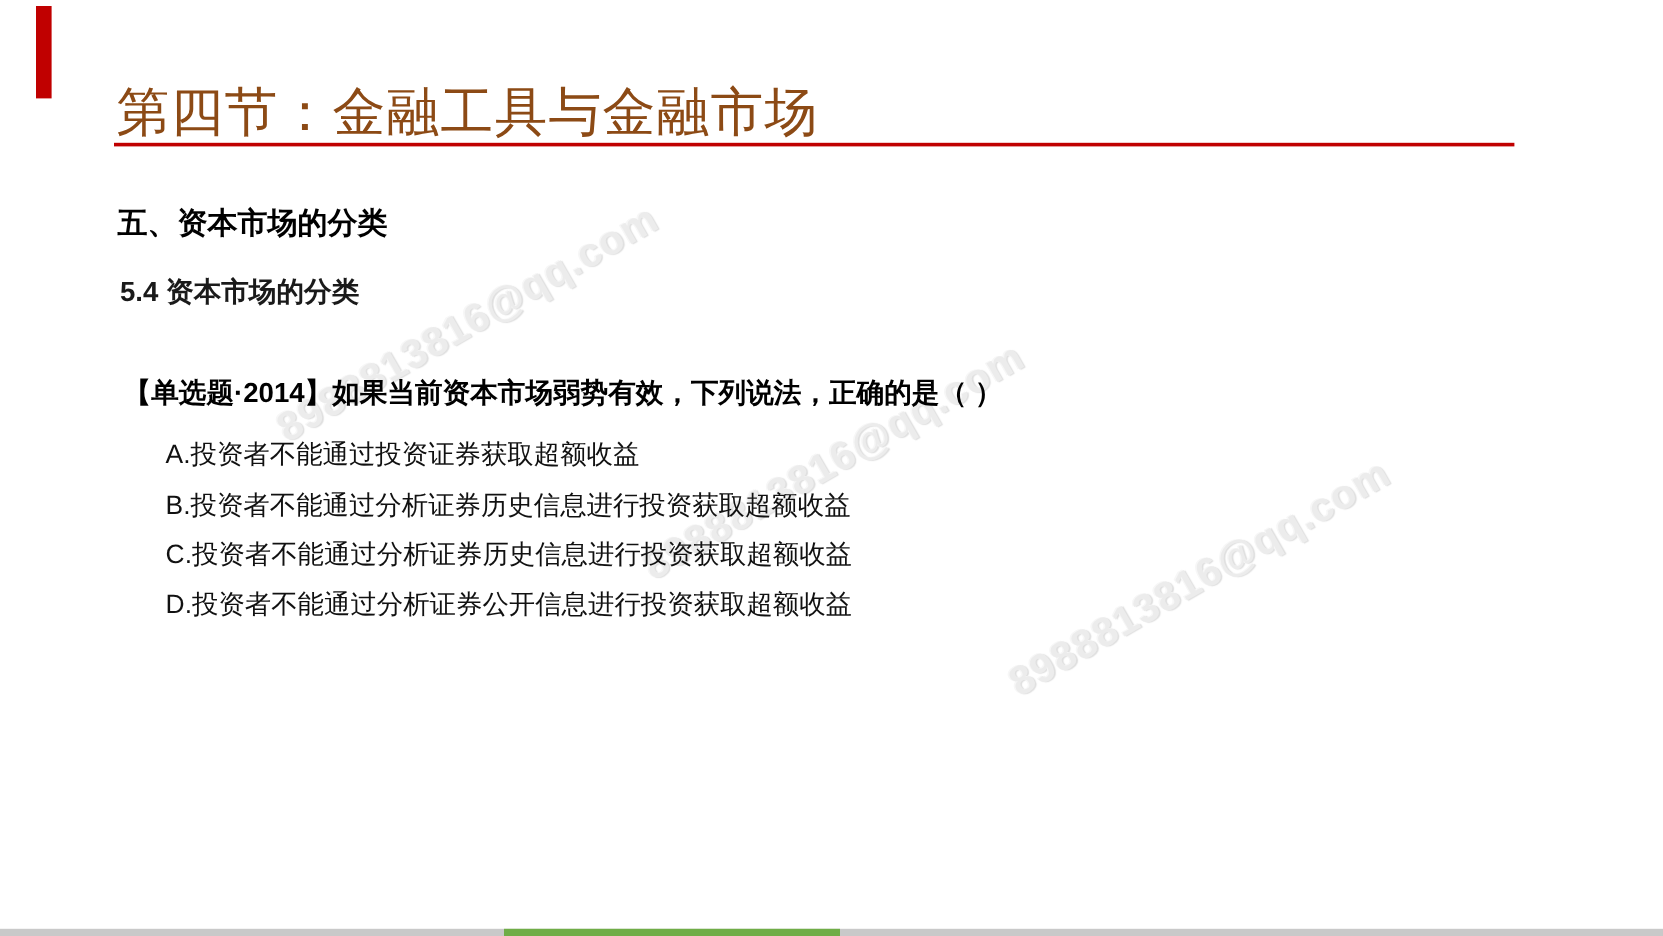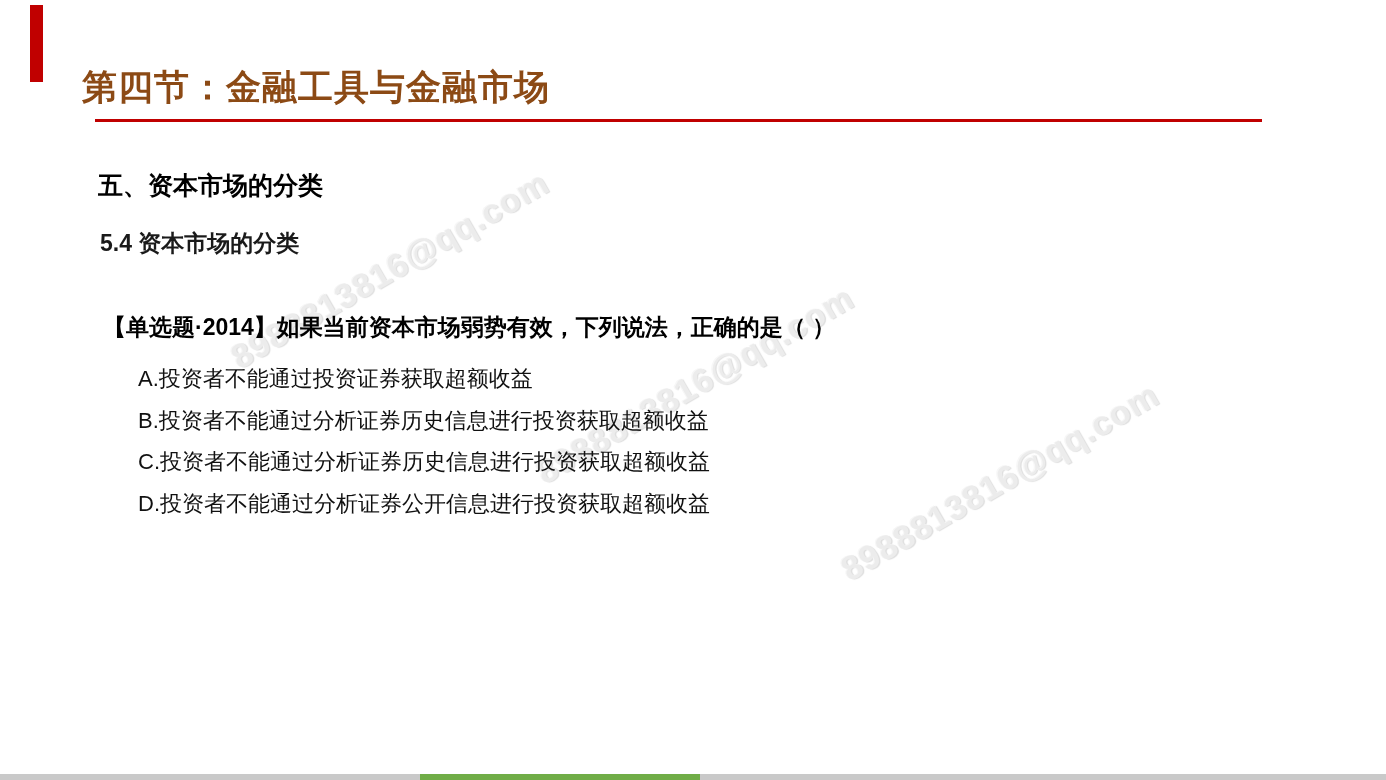--- a/index.html
+++ b/index.html
@@ -20,24 +20,24 @@
     position: absolute;
     left: 30px;
     top: 5px;
     width: 13px;
     height: 77px;
     background: #C00000;
   }
   
   .title {
     position: absolute;
-    left: 82px;
+    left: 97px;
     top: 64px;
-    font-size: 35px;
-    font-weight: bold;
+    font-size: 44px;
+    font-weight: normal;
     color: #8C4A15;
     letter-spacing: 1px;
     white-space: nowrap;
     z-index: 2;
   }
   .title-underline {
     position: absolute;
     left: 95px;
     top: 119px;
     width: 1167px;

